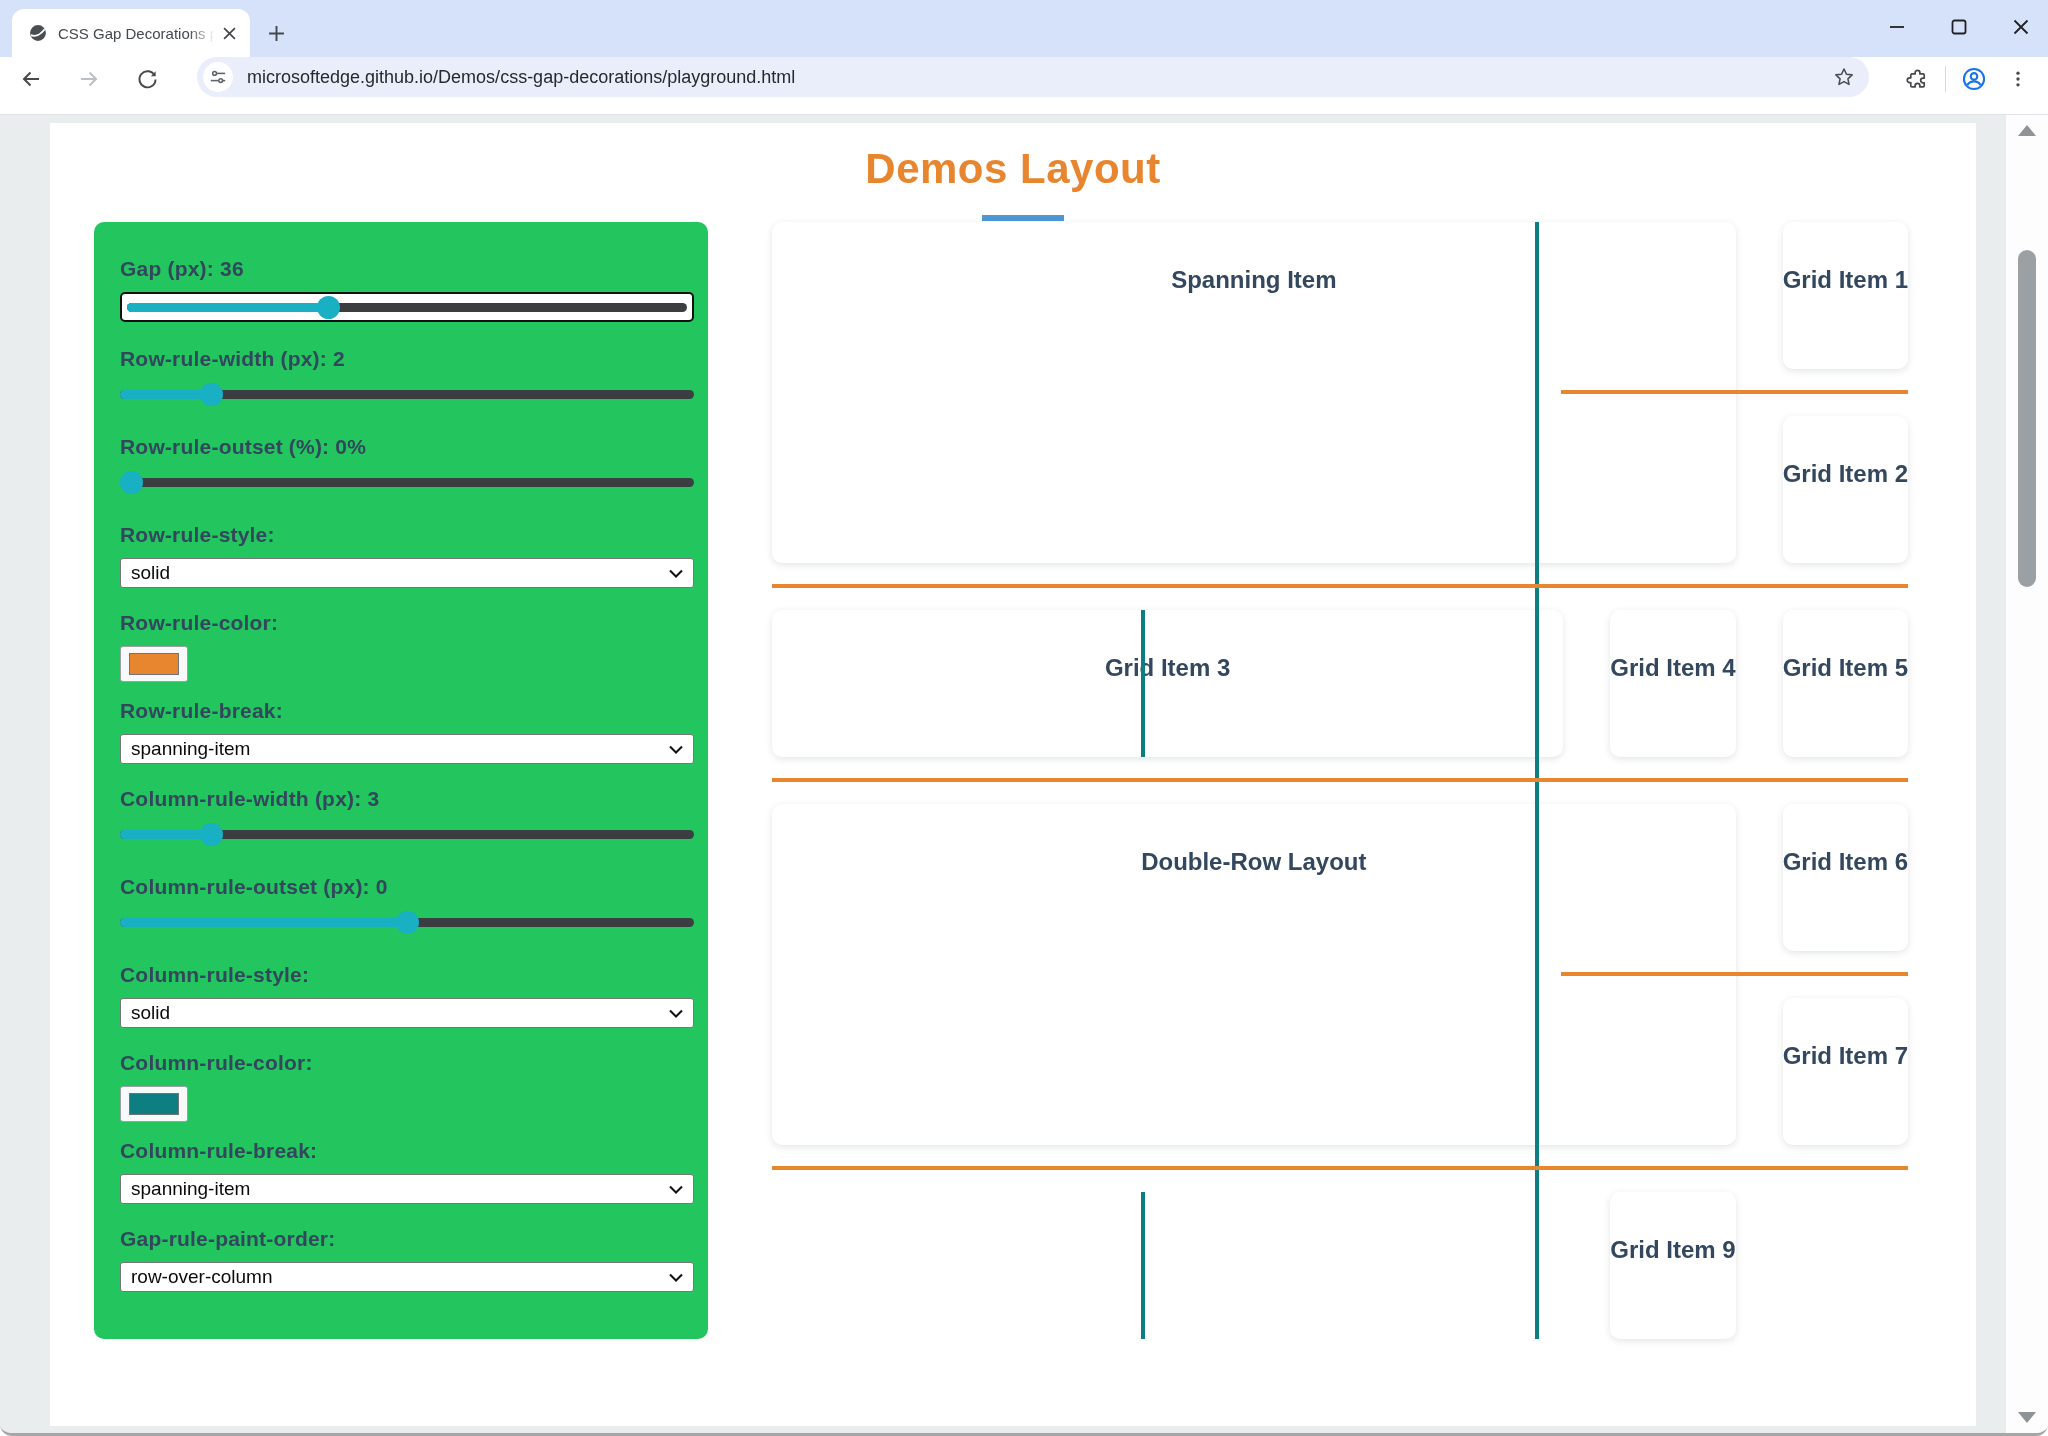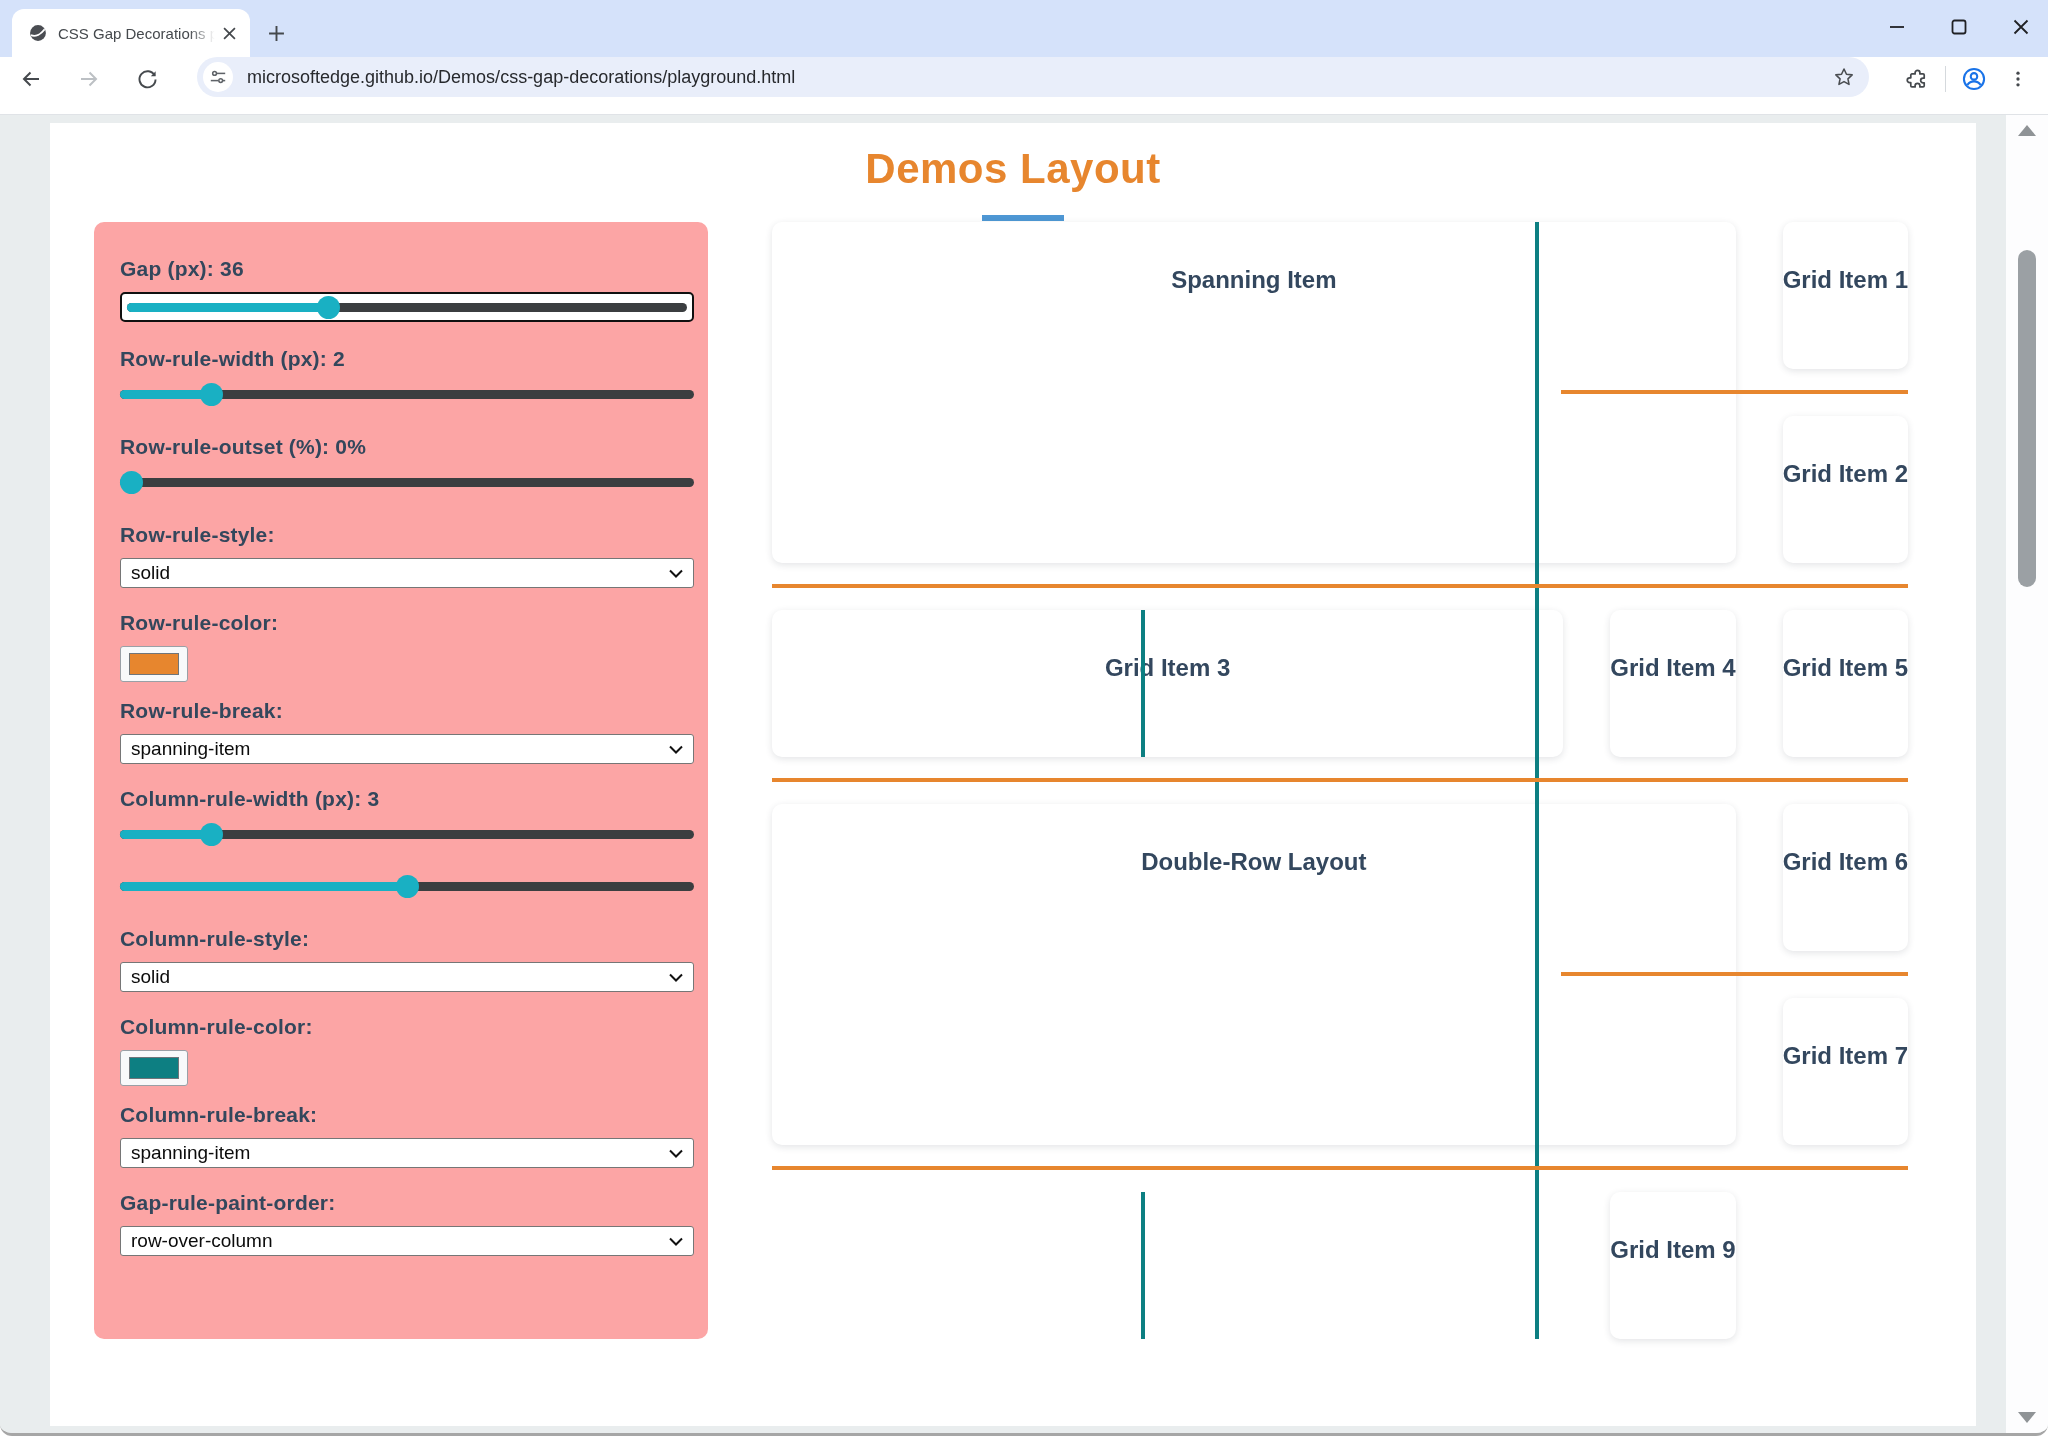--- a/index.html
+++ b/index.html
@@ -31,21 +31,21 @@
   .toolbar-right { display:flex; align-items:center; margin-right:8px; }
 
   
   .viewport { position:absolute; left:0; top:115px; width:2048px; height:1318px; background:#e9edee; }
   .main { position:absolute; left:50px; top:8px; width:1926px; height:1303px; background:#fff; }
   .page-title { position:absolute; left:0; top:22px; width:100%; text-align:center;
                 font-size:42px; font-weight:700; letter-spacing:0.5px; color:#e7862e; }
   .title-underline { position:absolute; left:932px; top:92px; width:82px; height:6px; background:#4e97d4; }
 
   
-  .panel { position:absolute; left:44px; top:99px; width:614px; height:1117px; background:#fca5a5;
+  .panel { position:absolute; left:44px; top:99px; width:614px; height:1117px; background:#22c55e;
            border-radius:10px; padding:34px 14px 0 26px; }
   .ctl-label { font-size:21px; font-weight:600; color:#33475c; letter-spacing:0.2px; margin-bottom:10px; line-height:26px; }
   .range { position:relative; height:24px; margin-bottom:28px; }
   .range.focused { border:2px solid #101010; border-radius:5px; background:#fff; height:30px; padding:0 5px; margin-bottom:24px; }
   .track { position:absolute; left:0; right:0; top:50%; height:9px; margin-top:-4.5px; background:#3b3e40; border-radius:5px; }
   .range.focused .track { left:5px; right:5px; }
   .fill { position:absolute; left:0; top:0; bottom:0; width:var(--p); background:#19b0c3; border-radius:5px; }
   .thumb { position:absolute; left:var(--p); top:50%; width:23px; height:23px; margin:-11.5px 0 0 -11.5px;
            border-radius:50%; background:#19b0c3; }
   .p36 { --p:36%; } .p16 { --p:16%; } .p2 { --p:2%; } .p50 { --p:50%; }
@@ -245,20 +245,21 @@
         </div>
 
         <div class="ctl-label">Column-rule-width (px): 3</div>
         <div class="range">
           <div class="track p16">
             <div class="fill"></div>
             <div class="thumb"></div>
           </div>
         </div>
 
+        <div class="ctl-label">Column-rule-outset (px): 0</div>
         <div class="range">
           <div class="track p50">
             <div class="fill"></div>
             <div class="thumb"></div>
           </div>
         </div>
 
         <div class="ctl-label">Column-rule-style:</div>
         <div class="select">
           <span>solid</span>

